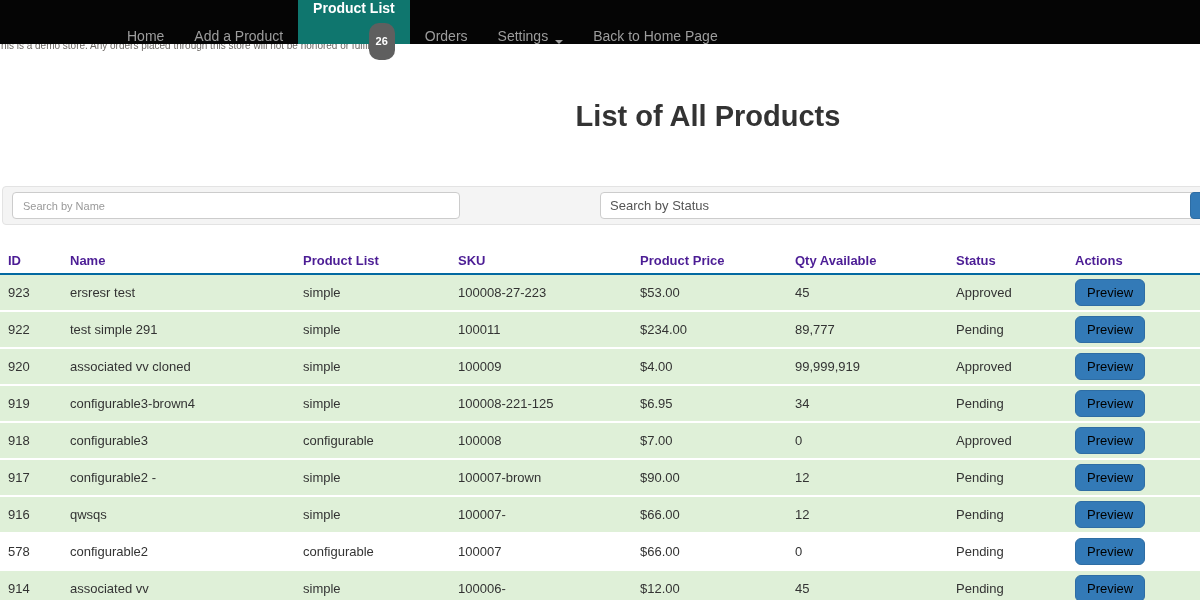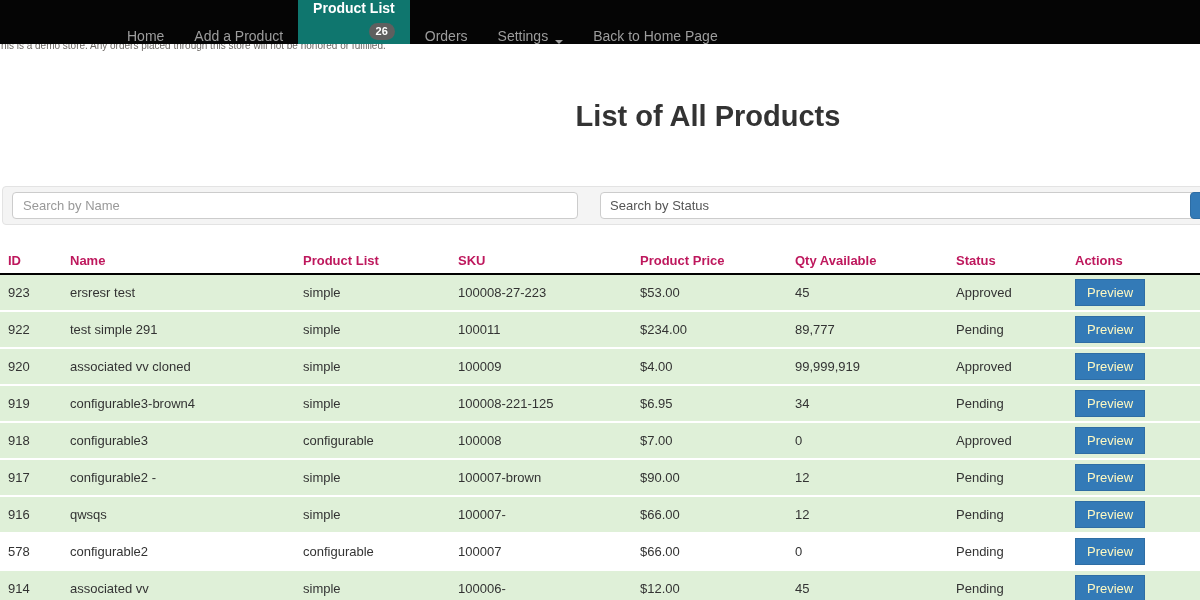--- a/index.html
+++ b/index.html
@@ -21,21 +21,21 @@
   }
   .nav li { height:44px; }
   .nav a {
     display:flex; align-items:flex-end; gap:7px; height:44px;
     padding:0 15px; color:#9d9d9d; text-decoration:none; font-size:14px;
     white-space:nowrap;
   }
   .nav li.active a { background:#0f766e; color:#fff; font-weight:bold;flex-direction:column; }
   .badge {
     background:#5f5f5f; color:#fff; font-size:11px; font-weight:bold;
-    padding:3px 7px; border-radius:10px; line-height:1;
+    padding:13px 7px; border-radius:10px; line-height:1;
   }
   .caret {
     width:0; height:0; display:inline-block;
     border-left:4px solid transparent; border-right:4px solid transparent;
     border-top:4px solid #9d9d9d;
   }
 
   
   .notice {
     position:absolute; top:40px; left:-5px; z-index:1;
@@ -48,23 +48,23 @@
     text-align:center; font-size:29px; font-weight:bold; color:#333;
   }
 
   
   .well {
     position:absolute; top:186px; left:2px; width:1210px; height:39px;
     background:#f4f4f4; border:1px solid #e3e3e3; border-radius:4px;
     box-sizing:border-box;
   }
   .search-input {
-    position:absolute; top:192px; left:12px; width:566px; height:27px;
+    position:absolute; top:192px; left:12px; width:448px; height:27px;
     box-sizing:border-box; border:1px solid #ccc; border-radius:4px;
-    padding:0 10px; font-size:13px; color:#ef4444; font-family:inherit;
+    padding:0 10px; font-size:11px; color:#ef4444; font-family:inherit;
     background:#fff; outline:none;
   }
   .search-input::placeholder { color:#999; }
   .status-select {
     position:absolute; top:192px; left:600px; width:675px; height:27px;
     box-sizing:border-box; background:#fff; border:1px solid #ccc;
     border-radius:4px; display:flex; align-items:center;
     justify-content:space-between; padding:0 9px; font-size:13px; color:#555;
     cursor:default;
   }
@@ -86,32 +86,32 @@
   }
 
   
   .products-table {
     position:absolute; top:248px; left:0; width:1200px;
     border-collapse:collapse; table-layout:fixed;
     font-size:13px; color:#333;
   }
   .products-table th {
     text-align:left; font-weight:bold; padding:5px 8px;
-    border-bottom:2px solid #000000; font-size:13px; color:#be185d;
+    border-bottom:2px solid #0369a1; font-size:13px; color:#4c1d95;
   }
   .products-table td {
     padding:4px 8px; vertical-align:middle; overflow:hidden;
     white-space:nowrap;
   }
   .products-table tbody tr { height:36px; background:#fff; }
   .products-table tbody tr.hl { background:#dff0d8; }
   .products-table tbody tr + tr td { border-top:2px solid #fff; }
   .preview-btn {
     display:inline-block; padding:5px 11px; background:#337ab7;
-    border:1px solid #2e6da4; border-radius:0; color:#fef9c3;
+    border:1px solid #2e6da4; border-radius:6px; color:#000000;
     font-size:13px; font-family:inherit; cursor:pointer;
   }
 </style>
 </head>
 <body>
 
 <div class="notice">This is a demo store. Any orders placed through this store will not be honored or fulfilled.</div>
 
 <nav class="navbar">
   <ul class="nav">

